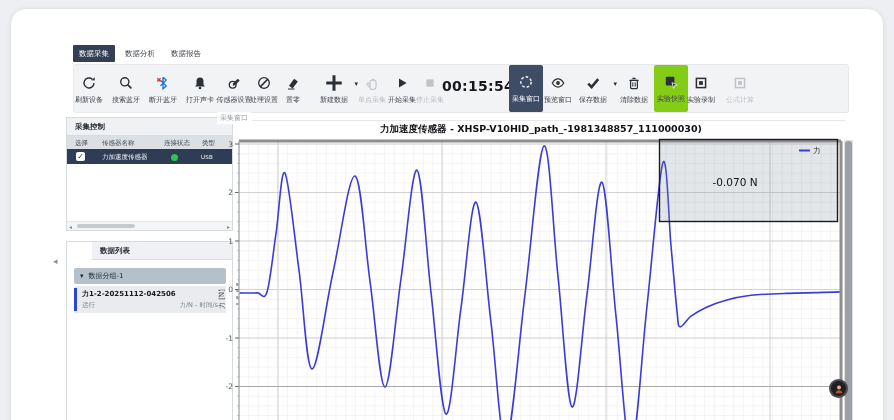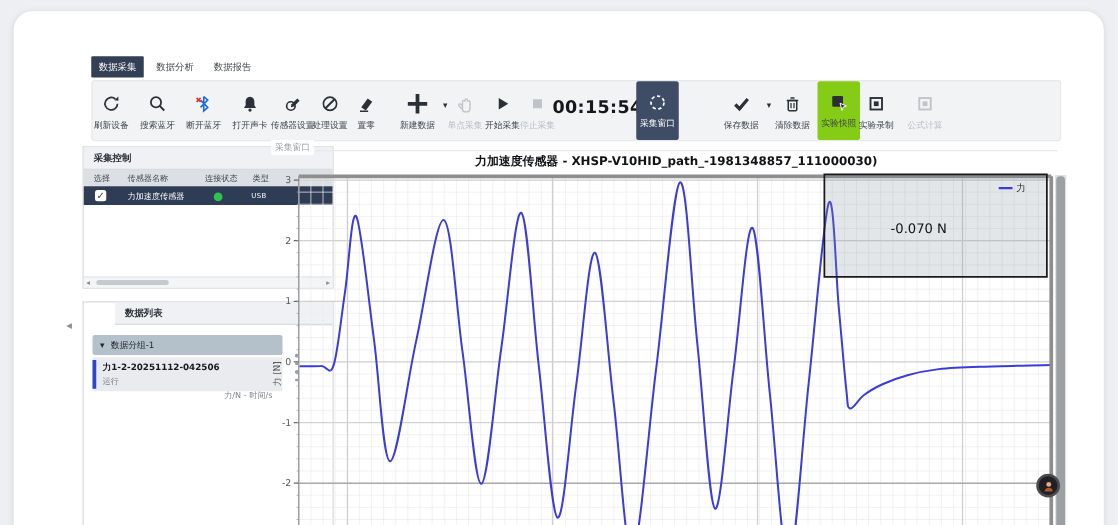--- a/index.html
+++ b/index.html
@@ -25,21 +25,21 @@
   .tbtn.disabled .ticon { color:#c0c4c9; }
   .tbtn.disabled .tlabel { color:#b8bcc2; }
   .tbtn.active-dark { background:#3e4c66; border-radius:2px; height:47px; top:0; }
   .tbtn.active-dark .ticon, .tbtn.active-dark .tlabel { color:#ffffff; }
   .tbtn.active-light { background:#84cc16; border-radius:2px; height:47px; top:0; }
   .caret { position:absolute; top:14px; right:-7px; font-size:7px; color:#2b2f36; }
   .timer { position:absolute; left:368px; top:13px; width:62px; text-align:center;
            font-weight:bold; font-size:14px; letter-spacing:.3px; color:#15171a; }
 
   
-  .panel { position:absolute; left:55px; width:201px; background:#fff;
+  .panel { position:absolute; left:55px; width:167px; background:#fff;
            border:1px solid #d7dade; }
   .panel-hd { height:18px; line-height:18px; background:#eff1f4; border-bottom:1px solid #d9dcdf;
               font-size:7.5px; font-weight:bold; color:#2b2f36; padding-left:8px; }
   #panel-collect { top:108px; height:114px; }
   .thead { position:relative; height:13px; background:#dce0e5; font-size:6.5px; color:#3e434b; }
   .thead span { position:absolute; top:2.5px; }
   .sensor-row { position:relative; height:15px; background:#2e3c55; color:#fff; }
   .cbx { position:absolute; left:9px; top:3px; width:9px; height:9px; background:#fff;
          border-radius:2px; font-size:8px; line-height:9px; text-align:center; color:#2e3c55; }
   .sensor-name { position:absolute; left:35px; top:4px; font-size:6.5px; }
@@ -53,21 +53,21 @@
 
   #panel-data { top:232px; height:180px;padding-left:25px; }
   .group-row { position:absolute; left:7px; top:26px; width:152px; height:16px; background:#b4c0ca;
                border-radius:2px; font-size:7px; color:#22272e; line-height:16px; }
   .group-row .gcaret { margin:0 5px 0 6px; font-size:7px; }
   .data-item { position:absolute; left:7px; top:44px; width:152px; height:27px; background:#e9ebee; }
   .data-item .accent { position:absolute; left:0; top:2px; width:3px; height:23px; background:#2946cc; }
   .di-title { position:absolute; left:8px; top:3px; font-size:7px; color:#17191d; font-weight:bold; white-space:nowrap; }
   .di-menu  { position:absolute; right:3px; top:3px; font-size:8px; color:#33373d; }
   .di-status{ position:absolute; left:8px; top:15px; font-size:6.5px; color:#7b8188; }
-  .di-series{ position:absolute; right:8px; top:26px; font-size:6.5px; color:#7b8188; }
+  .di-series{ position:absolute; right:8px; top:15px; font-size:6.5px; color:#7b8188; }
 
   .collapse-arrow { position:absolute; left:42px; top:247px; font-size:9px; color:#8a8f96; }
   .splitter-dots { position:absolute; left:225px; top:274px; width:4px; }
   .splitter-dots i { display:block; width:2.5px; height:2.5px; border-radius:50%; background:#9aa0a6; margin:0 0 4px 0; }
 
   
   .chart-label { position:absolute; left:206px; top:103px; font-size:7px; color:#969ba1; background:#fff; padding:1px 3px; }
   .chart-divider { position:absolute; left:241px; top:111px; width:594px; height:1px; background:#e6e8ea; }
   .chart-title { position:absolute; left:230px; top:114px; width:600px; text-align:center;
                  font-size:9.5px; font-weight:bold; color:#101215; white-space:nowrap; }
@@ -257,20 +257,28 @@
         </span>
     <span class="tlabel">停止采集</span>
       </div>
       <div class="tbtn active-dark" style="left: 452px;">
         <span class="ticon">
       <svg width="16" height="16">
             <use href="#i-dashed-circle"></use>
           </svg>
         </span>
     <span class="tlabel">采集窗口</span>
+      </div>
+      <div class="tbtn" style="left: 484px;">
+        <span class="ticon">
+      <svg width="16" height="16">
+            <use href="#i-eye"></use>
+          </svg>
+        </span>
+    <span class="tlabel">预览窗口</span>
       </div>
       <div class="tbtn" style="left: 519px;">
         <span class="ticon">
       <svg width="16" height="16">
             <use href="#i-check"></use>
           </svg>
         </span>
     <span class="tlabel">保存数据</span>
         <span class="caret">▾</span>
       </div>

